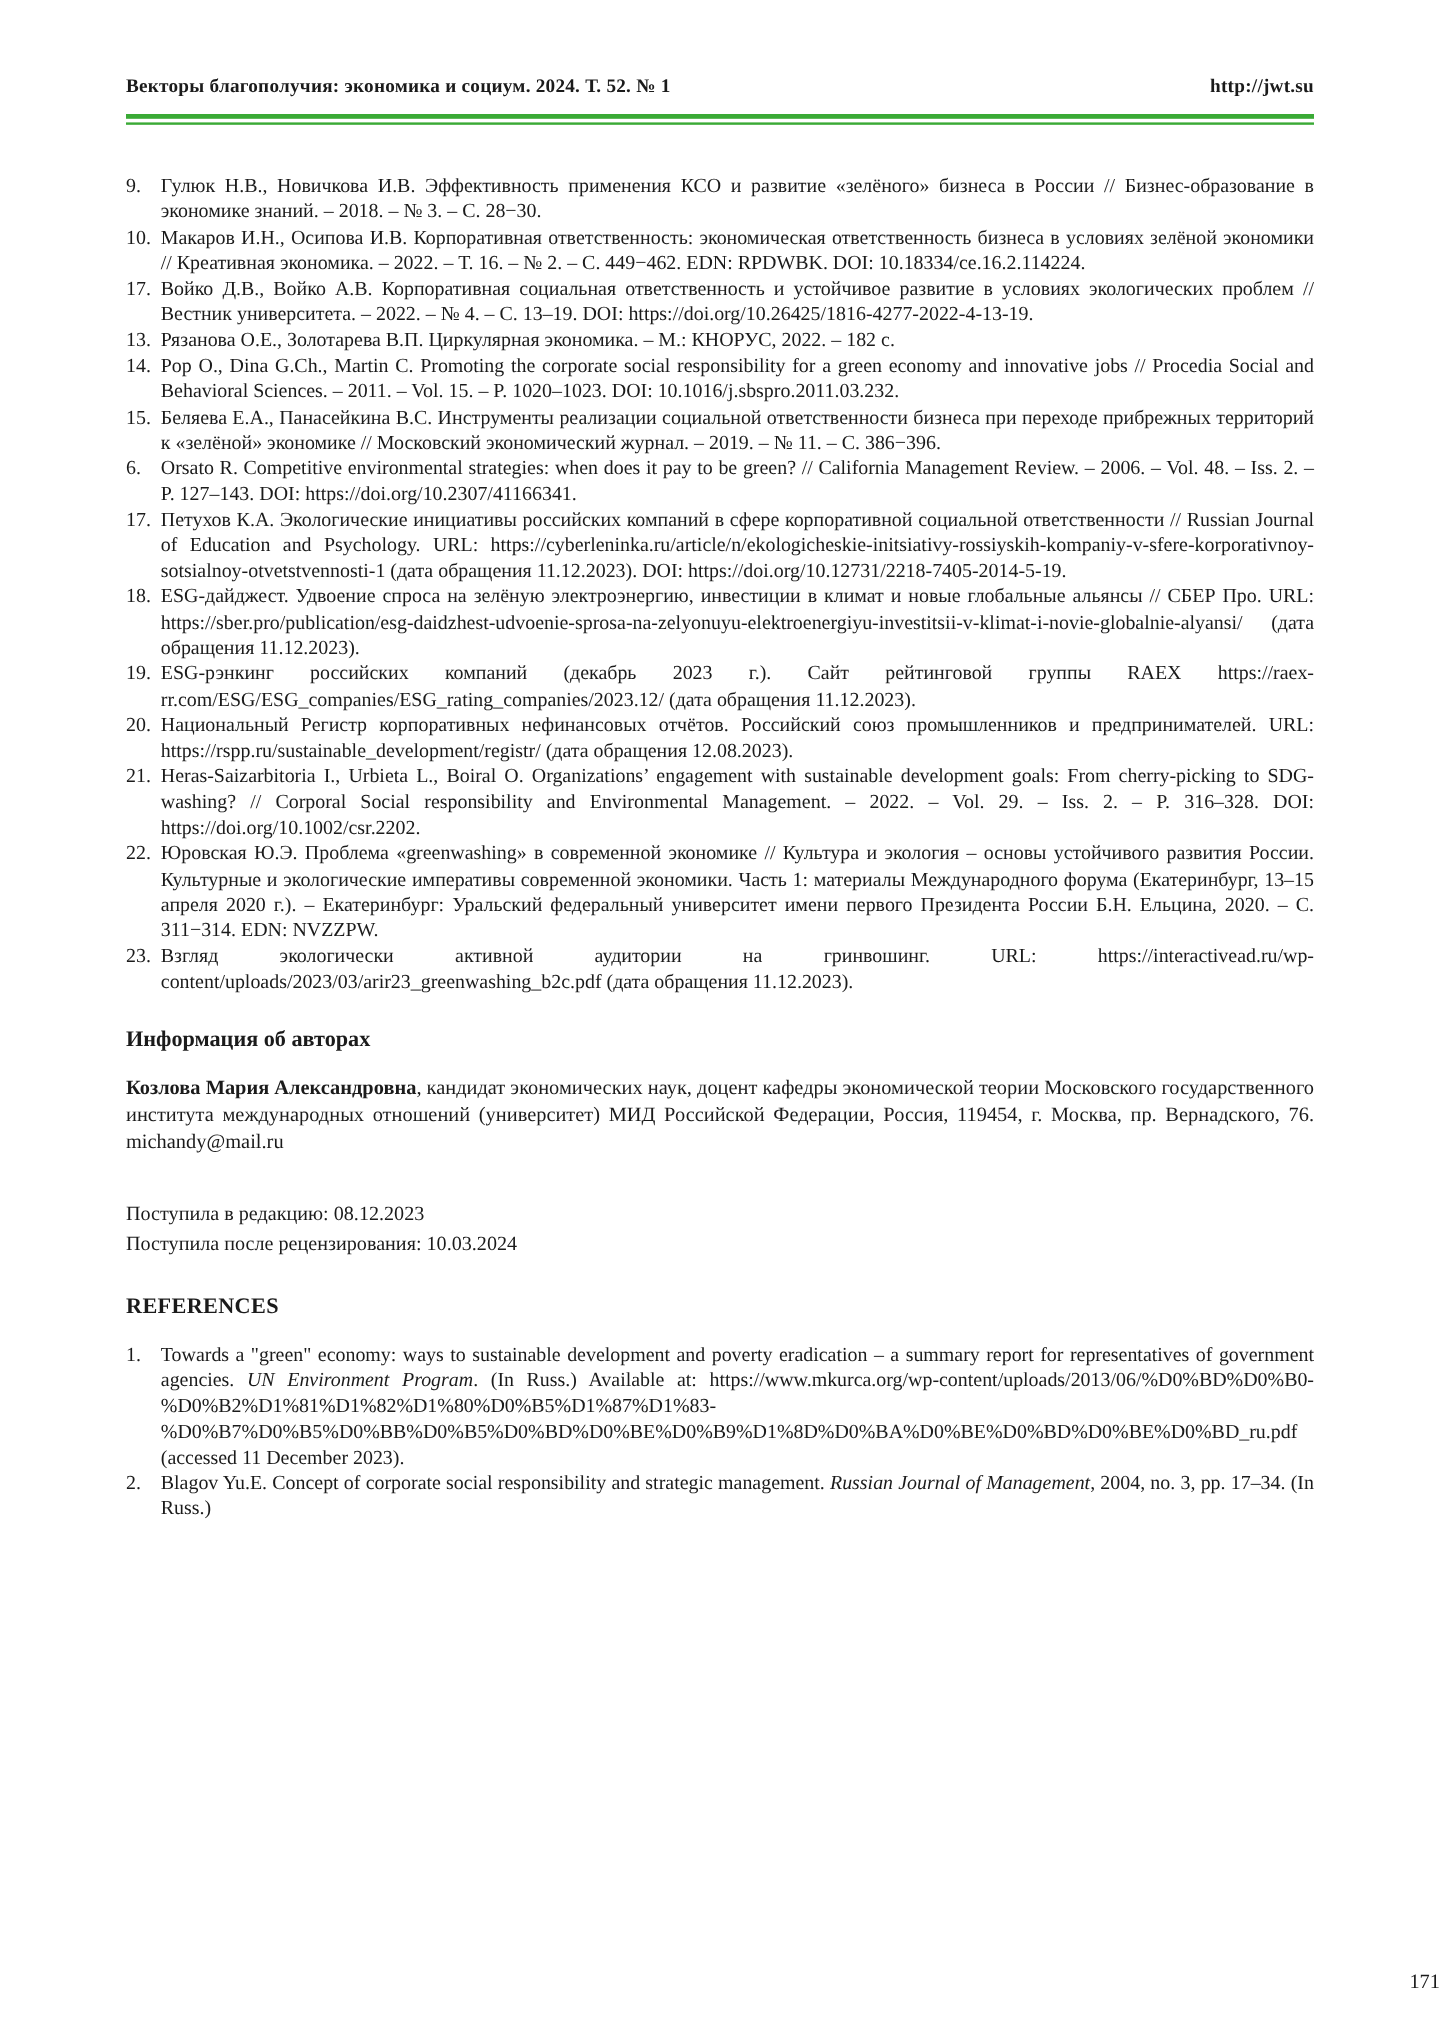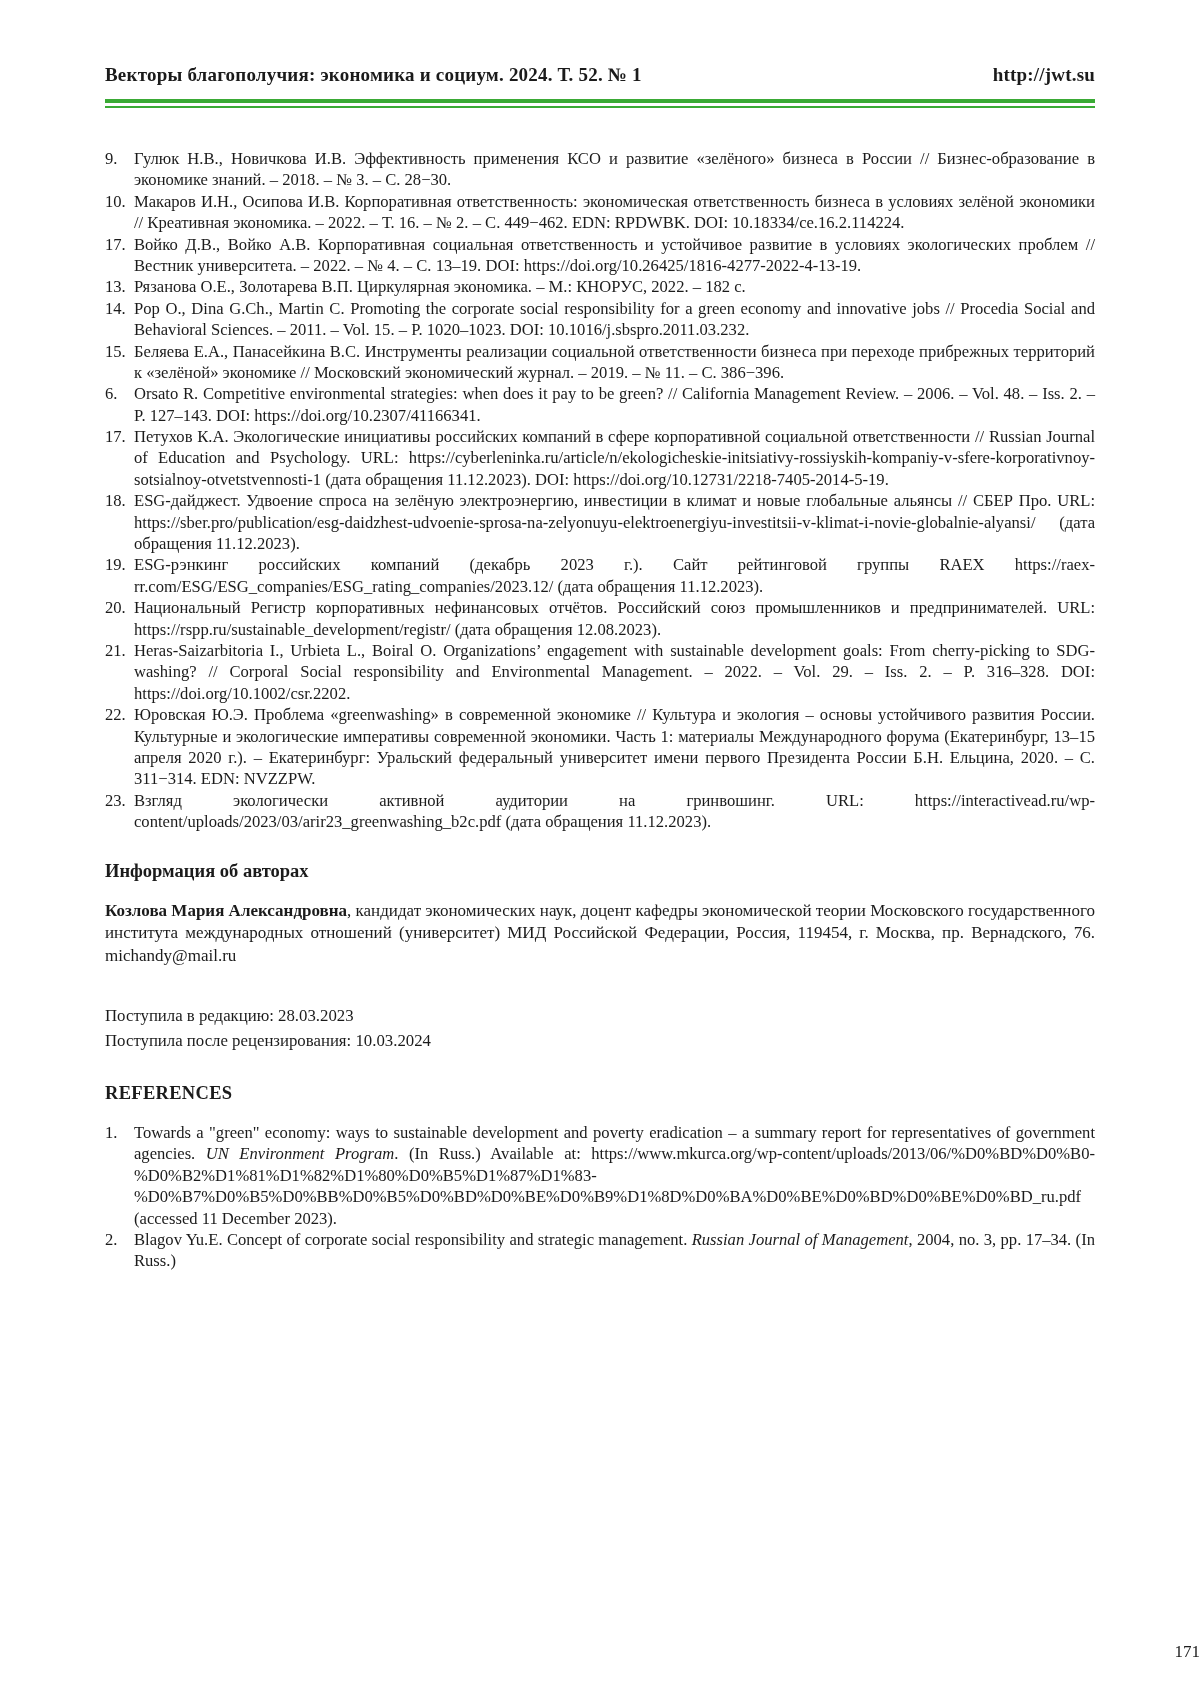--- a/index.html
+++ b/index.html
@@ -16,21 +16,21 @@
     height: 1698px;
     background: #ffffff;
     padding: 64px 105px 0 105px;
     overflow: hidden;
   }
   .page-header {
     display: flex;
     justify-content: space-between;
     align-items: baseline;
     font-weight: bold;
-    font-size: 19px;
+    font-size: 16px;
     letter-spacing: 0.2px;
   }
   .header-rule {
     margin-top: 13px;
     height: 9px;
     border-top: 4px solid var(--rule-green, #3aaa35);
     border-bottom: 2px solid var(--rule-green, #3aaa35);
   }
   .ref-list {
     list-style: none;
@@ -107,21 +107,21 @@
       <li class="ref-item"><span class="ref-num">21.</span><span class="ref-text">Heras-Saizarbitoria I., Urbieta L., Boiral O. Organizations’ engagement with sustainable development goals: From cherry-picking to SDG-washing? // Corporal Social responsibility and Environmental Management. – 2022. – Vol. 29. – Iss. 2. – P. 316–328. DOI: https://doi.org/10.1002/csr.2202.</span></li>
       <li class="ref-item"><span class="ref-num">22.</span><span class="ref-text">Юровская Ю.Э. Проблема «greenwashing» в современной экономике // Культура и экология – основы устойчивого развития России. Культурные и экологические императивы современной экономики. Часть 1: материалы Международного форума (Екатеринбург, 13–15 апреля 2020 г.). – Екатеринбург: Уральский федеральный университет имени первого Президента России Б.Н. Ельцина, 2020. – С. 311−314. EDN: NVZZPW.</span></li>
       <li class="ref-item"><span class="ref-num">23.</span><span class="ref-text">Взгляд экологически активной аудитории на гринвошинг. URL: https://interactivead.ru/wp-content/uploads/2023/03/arir23_greenwashing_b2c.pdf (дата обращения 11.12.2023).</span></li>
     </ol>
 
   <h2 class="section-heading">Информация об авторах</h2>
 
   <p class="author-par"><strong>Козлова Мария Александровна</strong><span>, кандидат экономических наук, доцент кафедры экономической теории Московского государственного института международных отношений (университет) МИД Российской Федерации, Россия, 119454, г. Москва, пр. Вернадского, 76. michandy@mail.ru</span></p>
 
   <div class="dates">
-    <p>Поступила в редакцию: 28.03.2023</p>
+    <p>Поступила в редакцию: 08.12.2023</p>
     <p>Поступила после рецензирования: 10.03.2024</p>
   </div>
 
   <h2 class="section-heading en">REFERENCES</h2>
 
   <ol class="ref-list en">
       <li class="ref-item"><span class="ref-num">1.</span><span class="ref-text"><span>Towards a "green" economy: ways to sustainable development and poverty eradication – a summary report for representatives of government agencies. </span><em>UN Environment Program</em><span>. (In Russ.) Available at: https://www.mkurca.org/wp-content/uploads/2013/06/%D0%BD%D0%B0-%D0%B2%D1%81%D1%82%D1%80%D0%B5%D1%87%D1%83-%D0%B7%D0%B5%D0%BB%D0%B5%D0%BD%D0%BE%D0%B9%D1%8D%D0%BA%D0%BE%D0%BD%D0%BE%D0%BD_ru.pdf (accessed 11 December 2023).</span></span></li>
       <li class="ref-item"><span class="ref-num">2.</span><span class="ref-text"><span>Blagov Yu.E. Concept of corporate social responsibility and strategic management. </span><em>Russian Journal of Management</em><span>, 2004, no. 3, pp. 17–34. (In Russ.)</span></span></li>
     </ol>
 

